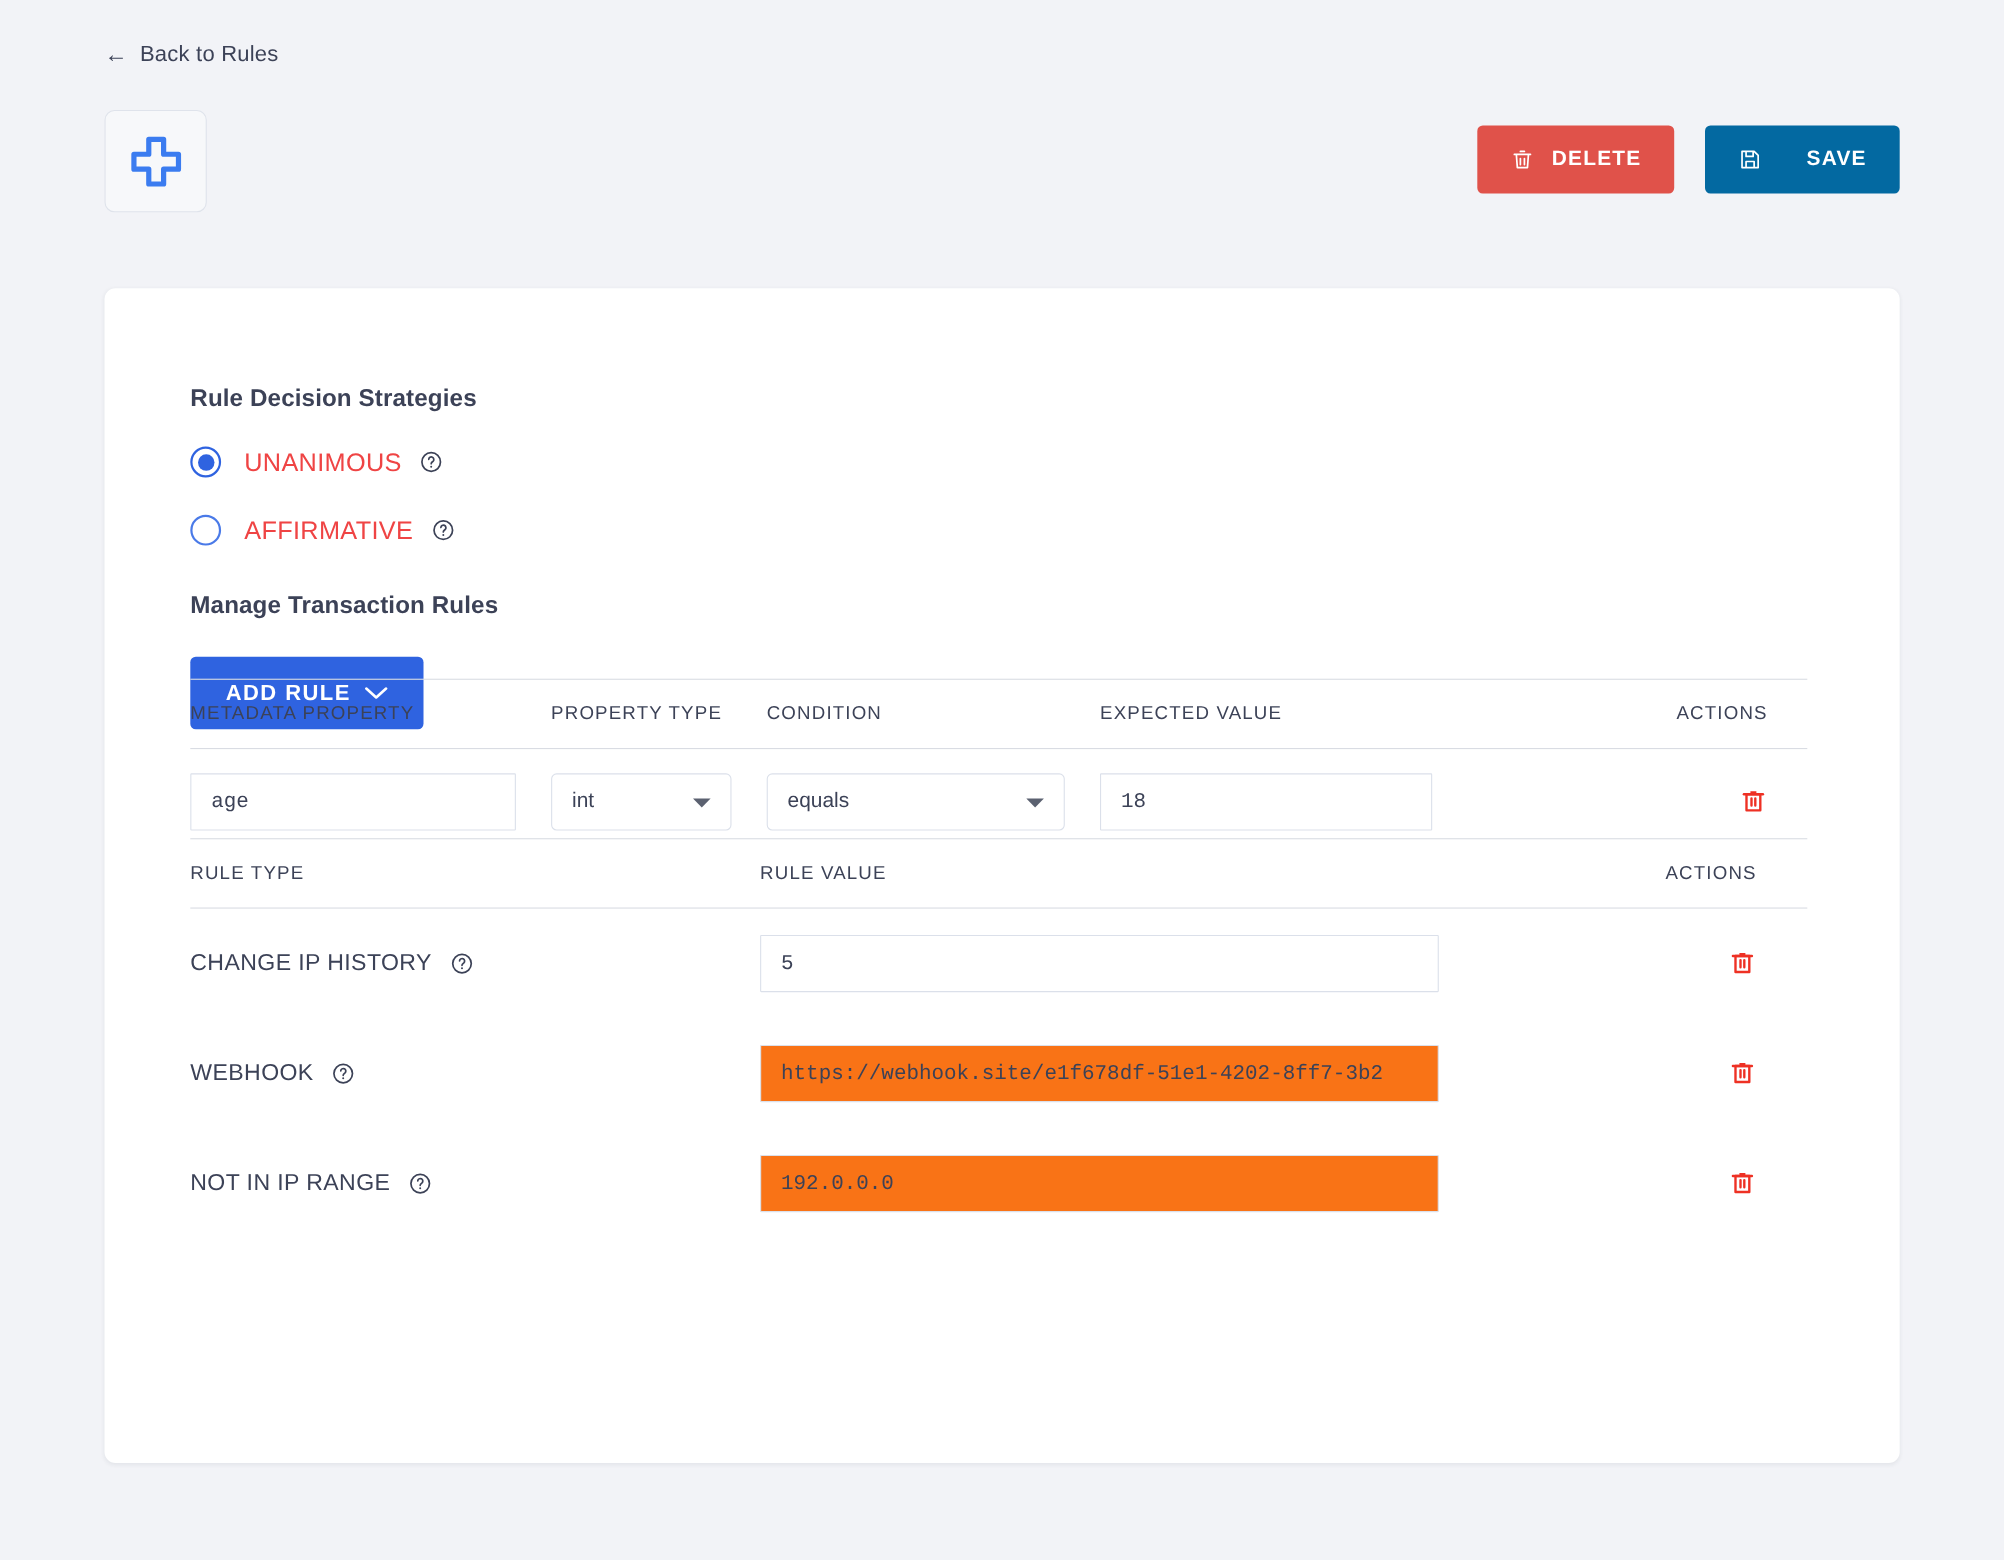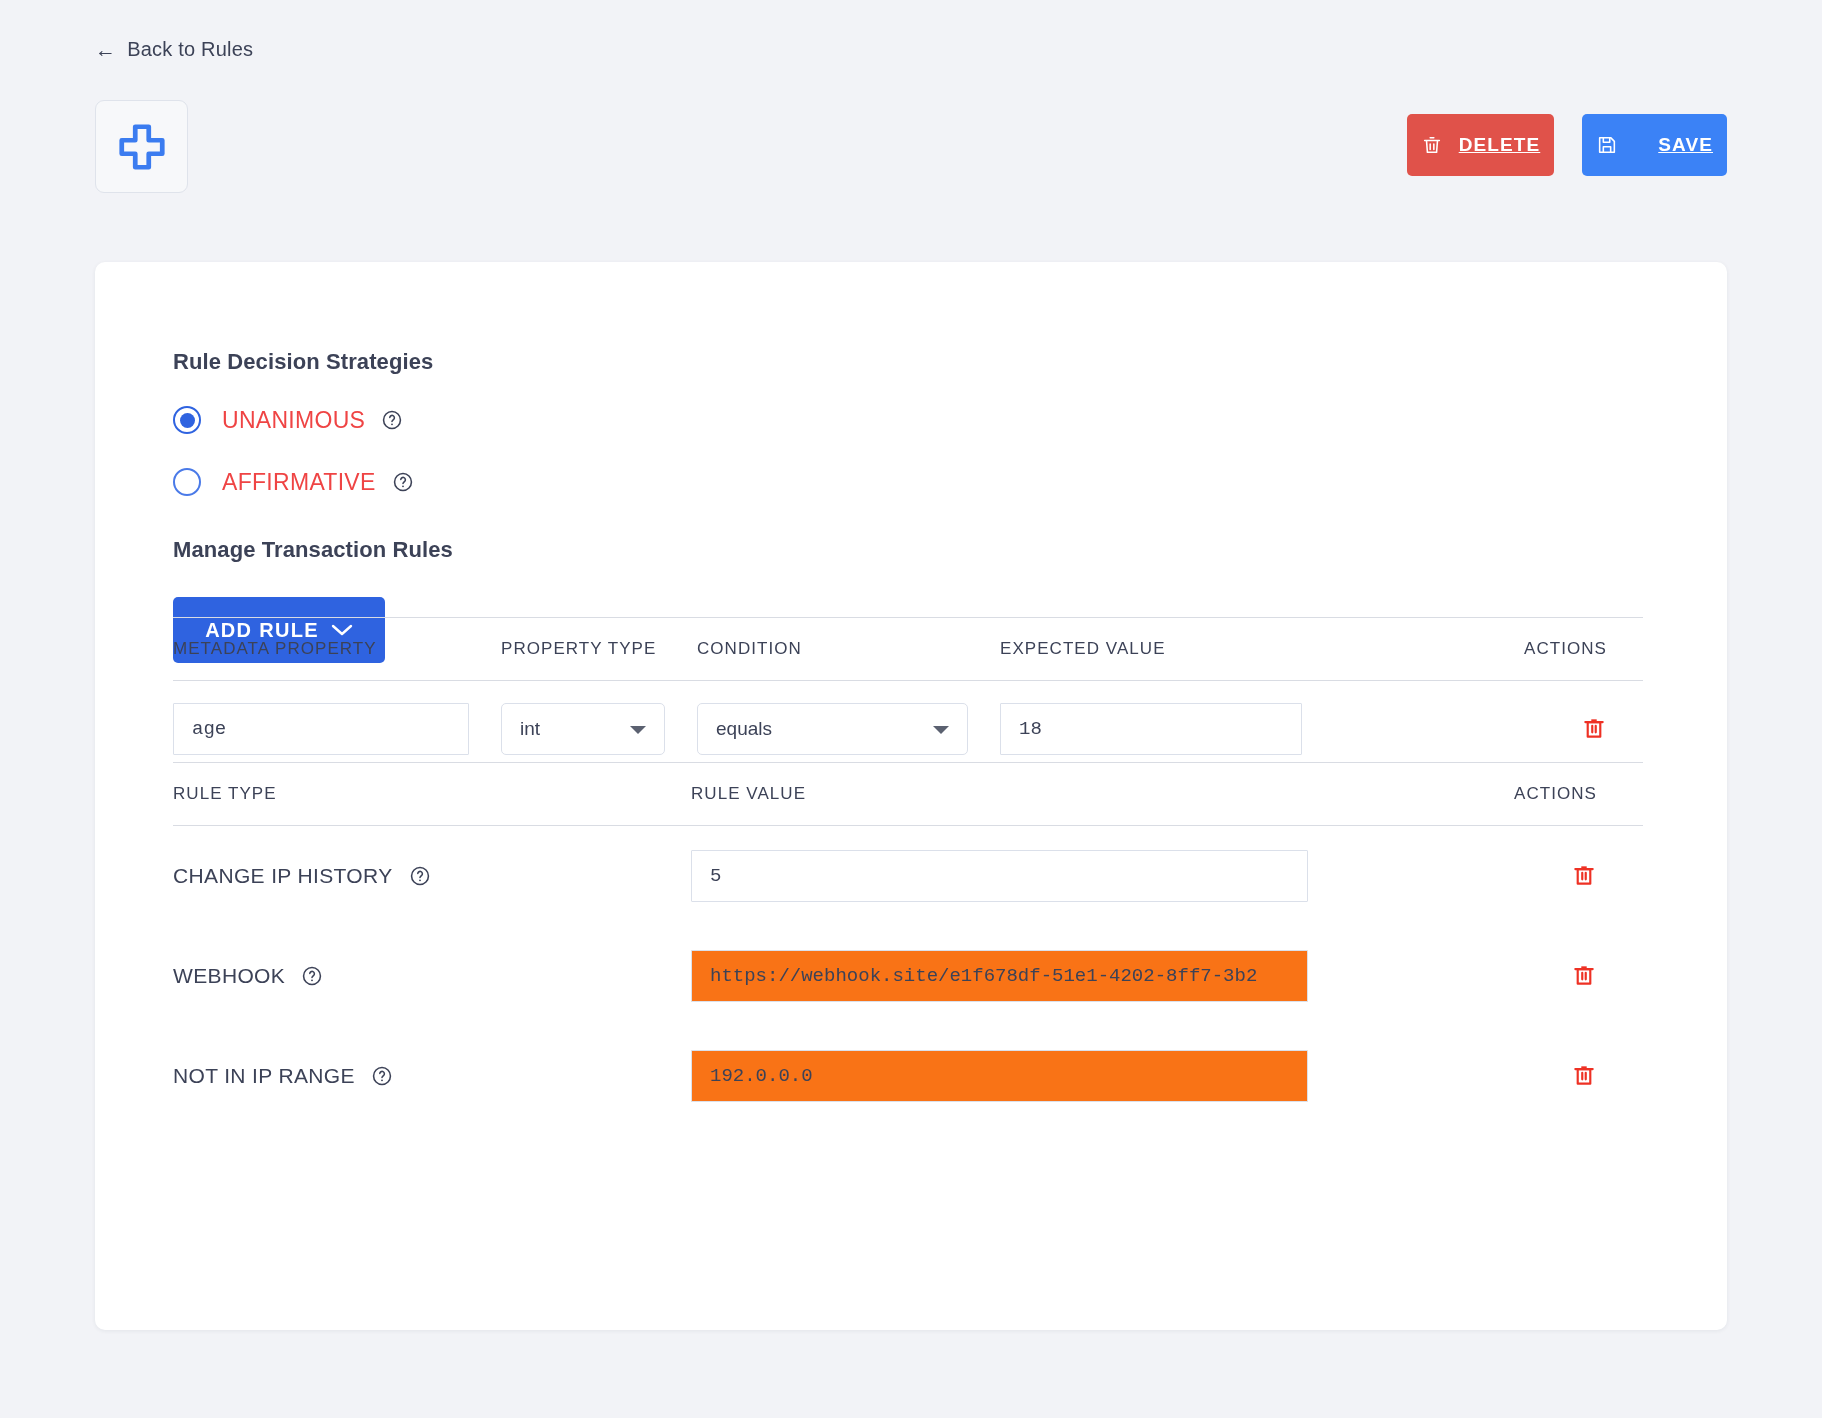--- a/index.html
+++ b/index.html
@@ -52,29 +52,28 @@
   .rule-type-line .lbl { font-weight: 700; }
   .rule-type-line .val { font-weight: 400; }
 
   .header-actions {
     position: absolute; right: 0; top: 14px;
     display: flex; gap: 28px;
   }
   .btn {
     display: flex; align-items: center; justify-content: center;
     gap: 16px;
-    height: 62px; padding: 0 14px;
+    height: 62px; padding: 0 30px;
     border: none; border-radius: 5px;
     color: #fff; font-size: 19px; font-weight: 700;
     letter-spacing: 1.1px; cursor: pointer;
     font-family: "Liberation Sans", sans-serif;
-    text-decoration: underline;
   }
   .btn-delete { background: #e0524a; }
-  .btn-save   { background: #3b82f6; gap: 40px; }
+  .btn-save   { background: #0369a1; gap: 40px; }
   .btn svg { display: block; }
 
   
   .card {
     position: absolute;
     left: 95px; top: 262px;
     width: 1632px; height: 1068px;
     background: #fff;
     border-radius: 10px;
     box-shadow: 0 1px 4px rgba(32,40,60,.07);

